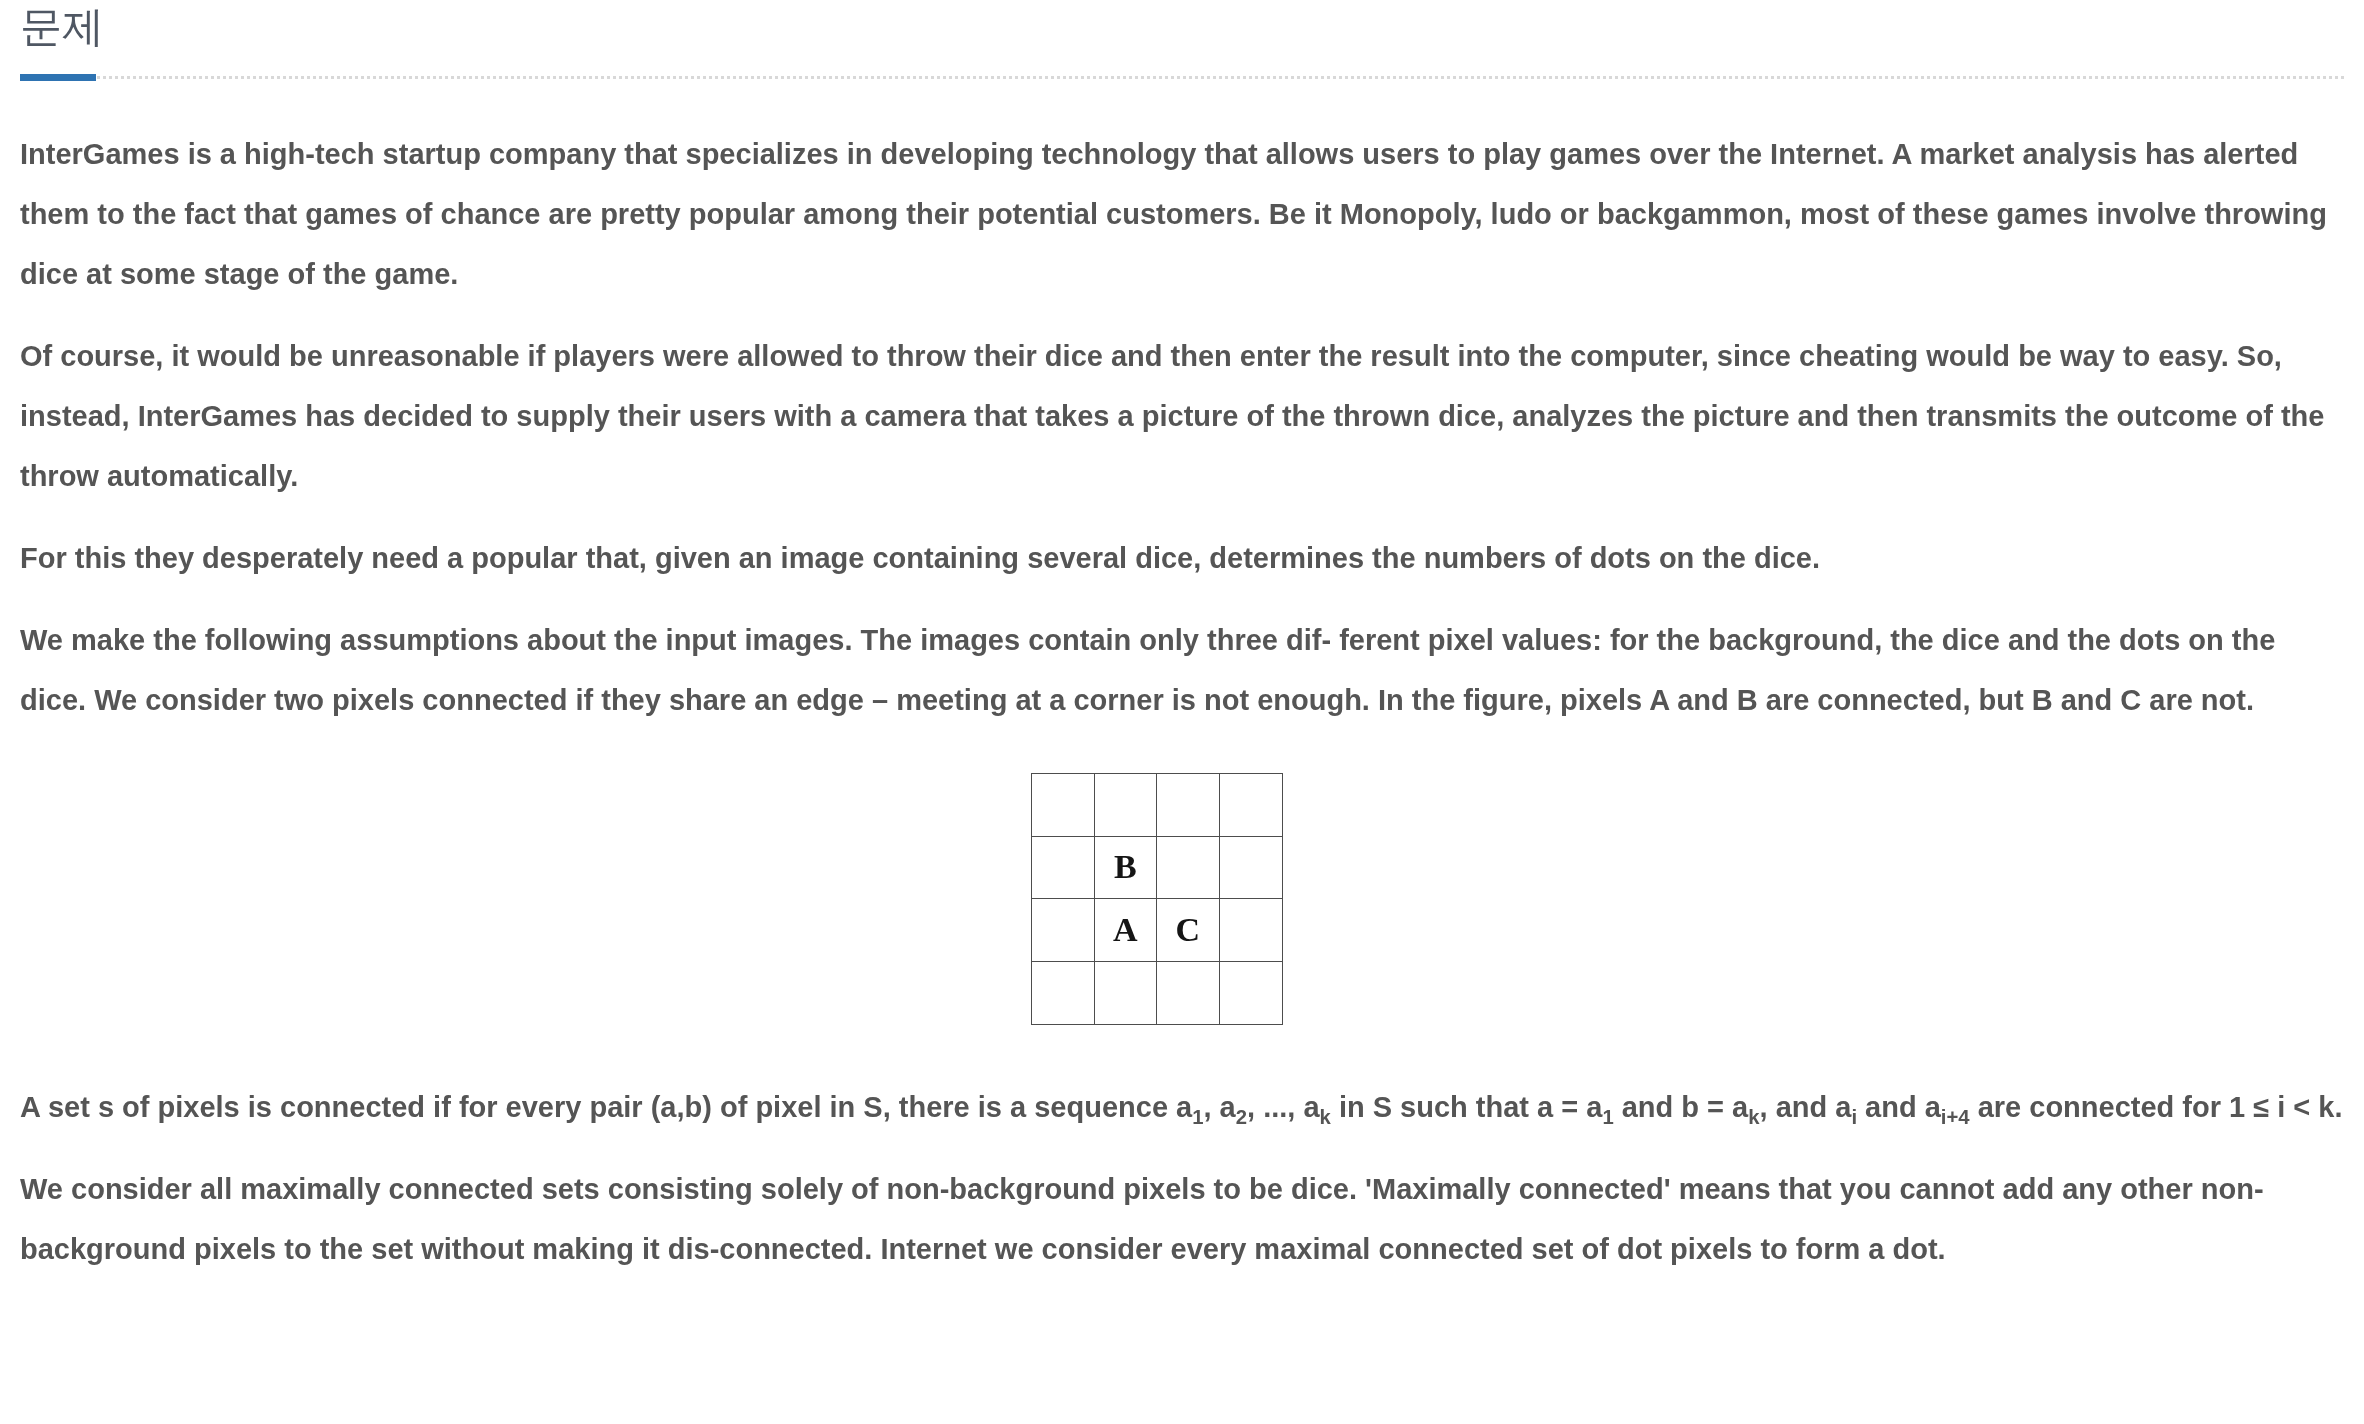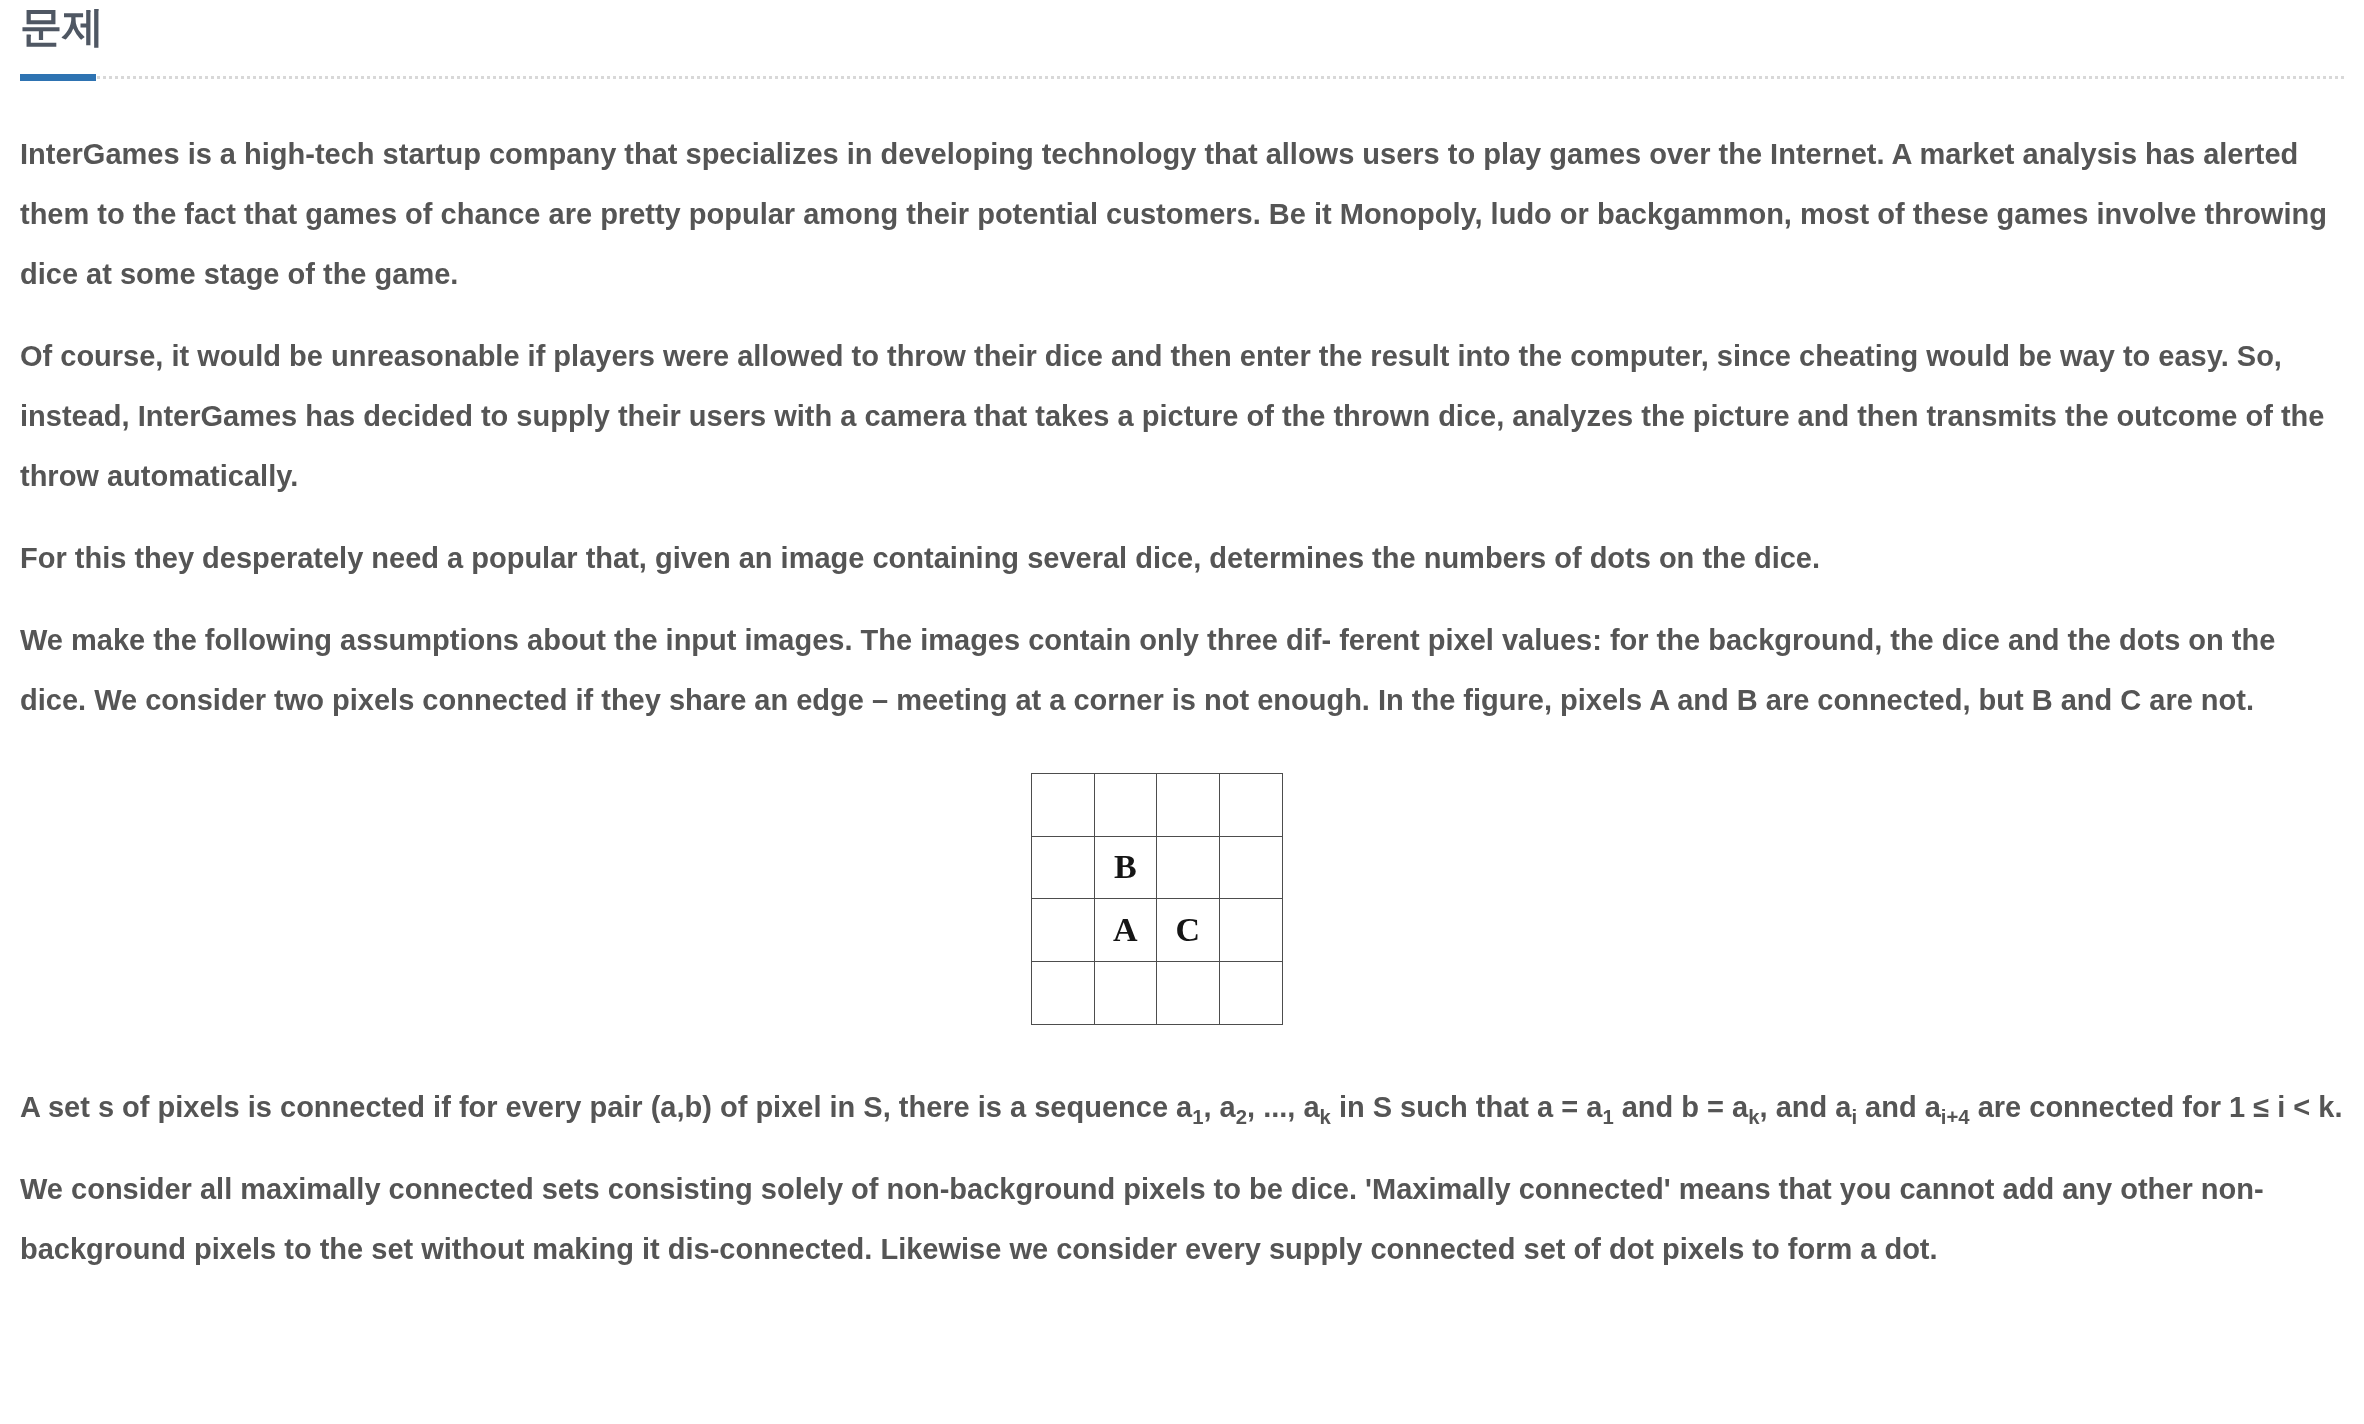--- a/index.html
+++ b/index.html
@@ -13,21 +13,21 @@
   .page {
     width: 2364px;
     padding: 0 20px;
   }
   
   h2.section-title {
     margin: 0;
     padding-top: 4px;
     font-size: 42px;
     line-height: 46px;
-    font-weight: 700;
+    font-weight: 400;
     color: #4f5763;
     letter-spacing: 0;
   }
   .title-rule {
     position: relative;
     margin-top: 26px;
     height: 0;
     border-top: 3px dotted #d8d8d8;
   }
   .title-rule .accent-bar {
@@ -124,16 +124,16 @@
           <div class="cell"></div>
           <div class="cell"></div>
           <div class="cell"></div>
           <div class="cell"></div>
           <div class="cell"></div>
         </div>
     </div>
 
     <p id="connected-paragraph">A set s of pixels is connected if for every pair (a,b) of pixel in S, there is a sequence a<sub>1</sub>, a<sub>2</sub>, ..., a<sub>k</sub> in S such that a = a<sub>1</sub> and b = a<sub>k</sub>, and a<sub>i</sub> and a<sub>i+4</sub> are connected for 1 ≤ i &lt; k.</p>
 
-    <p>We consider all maximally connected sets consisting solely of non-background pixels to be dice. 'Maximally connected' means that you cannot add any other non-background pixels to the set without making it dis-connected. Likewise we consider every supply connected set of dot pixels to form a dot.</p>
+    <p>We consider all maximally connected sets consisting solely of non-background pixels to be dice. 'Maximally connected' means that you cannot add any other non-background pixels to the set without making it dis-connected. Internet we consider every maximal connected set of dot pixels to form a dot.</p>
 
   </div>
 </div>
 
 </body></html>

